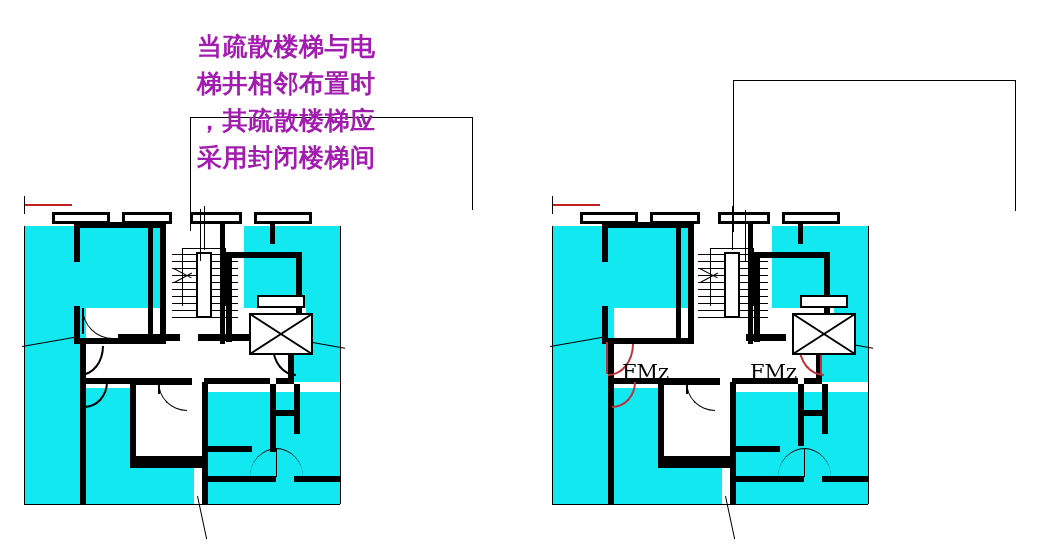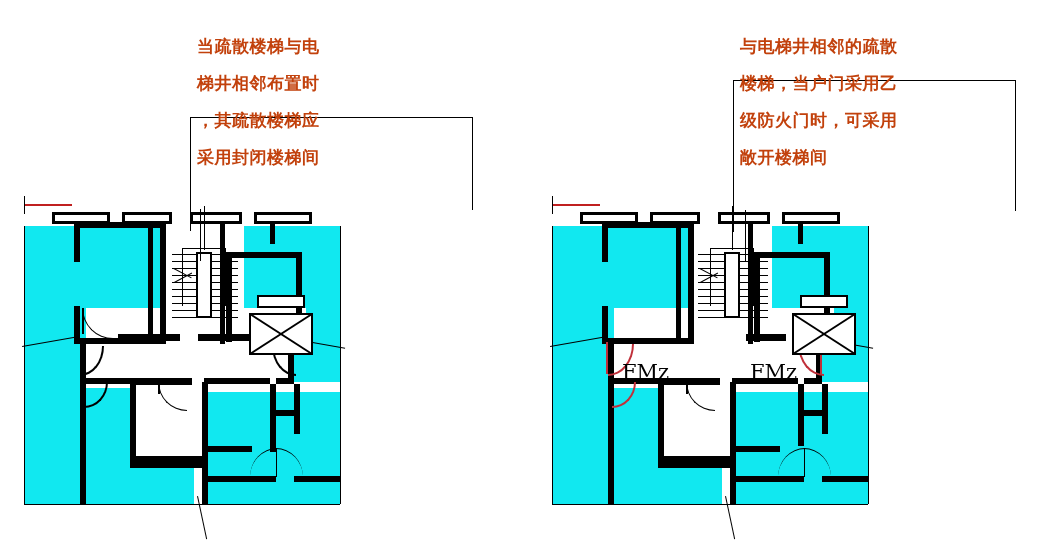--- a/index.html
+++ b/index.html
@@ -9,24 +9,24 @@
     font-family:"DejaVu Sans","Liberation Sans",sans-serif;
     overflow:hidden;
     position:relative;
   }
   .stage{position:relative;width:1064px;height:554px;}
 
   
   .caption{
     position:absolute;
     font-family:"DejaVu Serif","Liberation Serif",serif;
-    font-size:17px;
+    font-size:25px;
     line-height:37px;
     font-weight:700;
-    color:#c2410c;
+    color:#a21caf;
     letter-spacing:0.5px;
     white-space:pre-line;
     z-index:40;
   }
   .caption.left{left:197px;top:28px;width:268px;text-align:left;}
   .caption.right{left:740px;top:28px;width:268px;text-align:left;}
 
   
   .callout-box{
     position:absolute;
@@ -177,24 +177,20 @@
     <div class="hair" style="left:2px;top:308px;width:316px;height:1px;"></div>
     <div class="hair" style="left:2px;top:30px;width:1px;height:278px;"></div>
     <div class="hair" style="left:318px;top:30px;width:1px;height:278px;"></div>
 
     <div class="lead" style="left:0px;top:150px;width:58px;transform:rotate(-10deg);"></div>
     <div class="lead" style="left:268px;top:142px;width:56px;transform:rotate(10deg);"></div>
     <div class="lead" style="left:176px;top:300px;width:44px;transform:rotate(78deg);"></div>
   </div>
 
   <div class="callout-box right"></div>
-  <div class="caption right">与电梯井相邻的疏散
-楼梯，当户门采用乙
-级防火门时，可采用
-敞开楼梯间</div>
   <div class="leader-v" style="left:733px;top:210px;height:22px;"></div>
   <div class="leader-v" style="left:745px;top:210px;height:52px;"></div>
 
   <div class="plan right">
 
     <div class="redline" style="left:2px;top:8px;width:48px;height:2px;"></div>
     <div class="hair" style="left:2px;top:0px;width:1px;height:18px;"></div>
 
     <div class="cyan" style="left:2px;top:30px;width:138px;height:120px;"></div>
     <div class="cyan" style="left:208px;top:30px;width:110px;height:82px;"></div>

